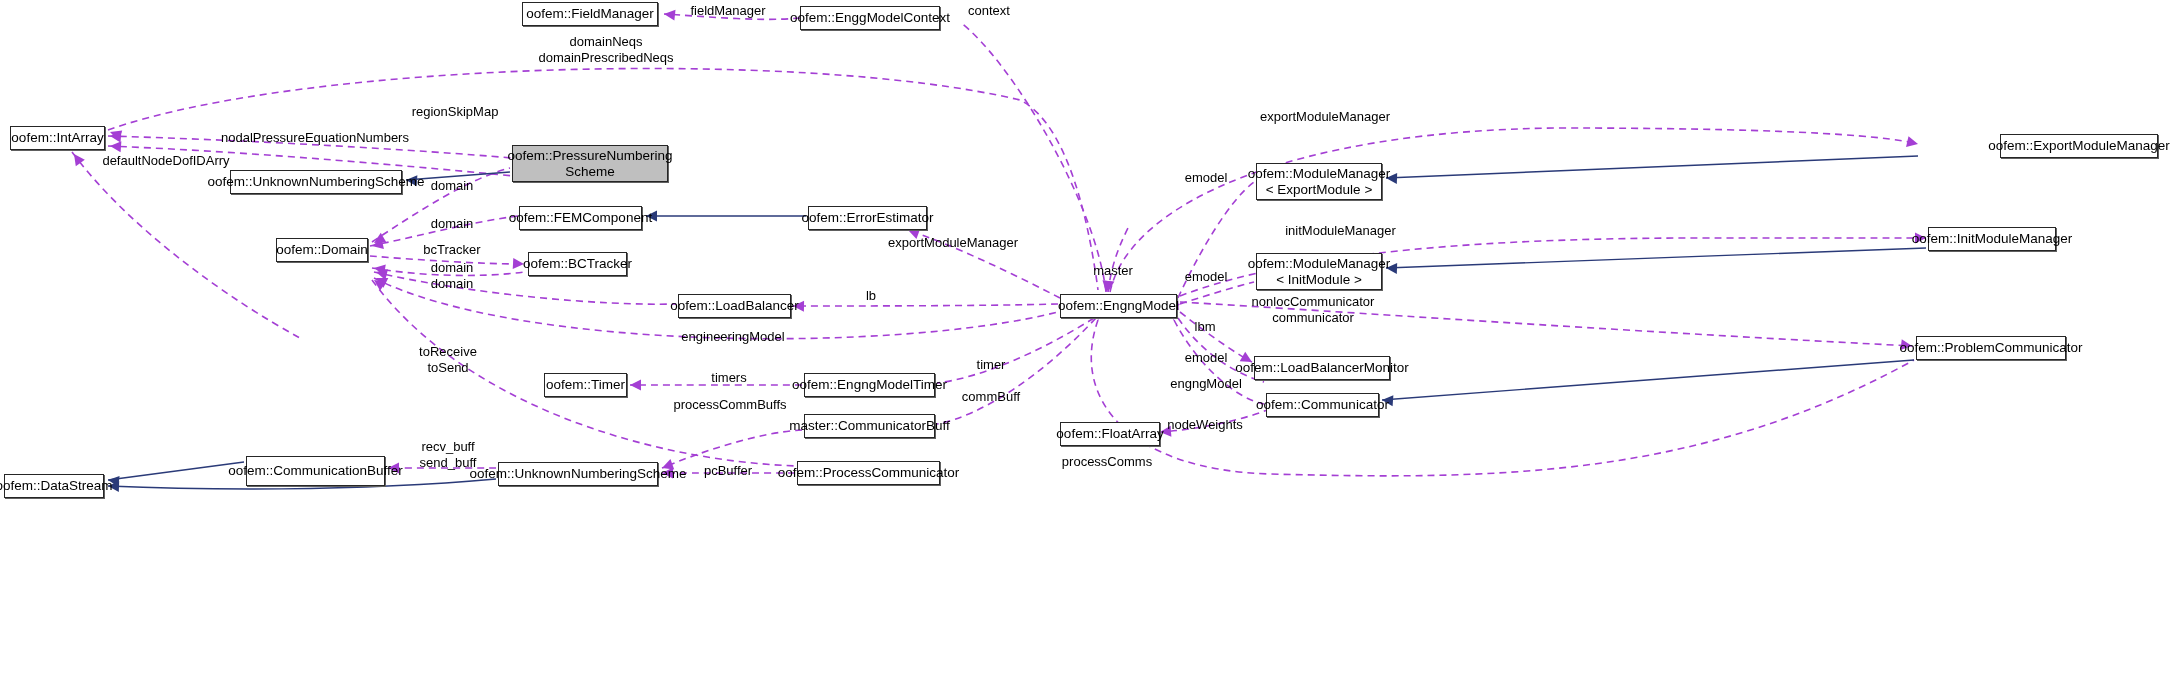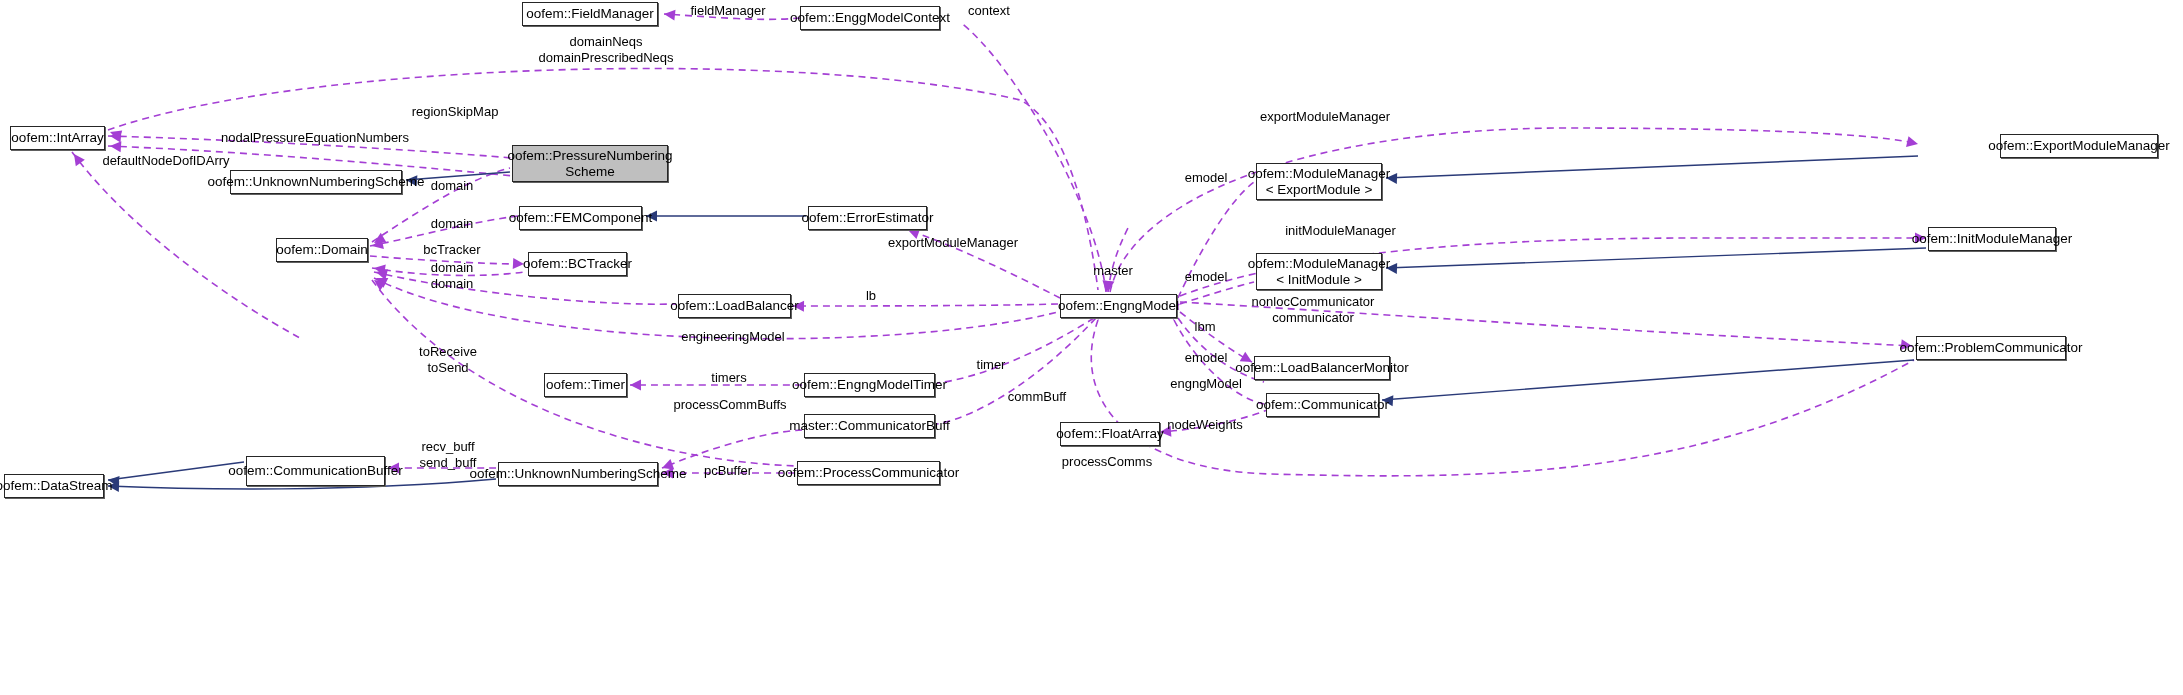--- a/index.html
+++ b/index.html
@@ -153,21 +153,21 @@
     <div class="edge-label" style="left: 452px; top: 268px;">domain</div>
     <div class="edge-label" style="left: 452px; top: 284px;">domain</div>
     <div class="edge-label" style="left: 953px; top: 243px;">exportModuleManager</div>
     <div class="edge-label" style="left: 871px; top: 296px;">lb</div>
     <div class="edge-label" style="left: 733px; top: 337px;">engineeringModel</div>
     <div class="edge-label" style="left: 448px; top: 360px;">toReceive
 toSend</div>
     <div class="edge-label" style="left: 1113px; top: 271px;">master</div>
     <div class="edge-label" style="left: 729px; top: 378px;">timers</div>
     <div class="edge-label" style="left: 991px; top: 365px;">timer</div>
-    <div class="edge-label" style="left: 1037px; top: 397px;">commBuff</div>
+    <div class="edge-label" style="left: 991px; top: 397px;">commBuff</div>
     <div class="edge-label" style="left: 730px; top: 405px;">processCommBuffs</div>
     <div class="edge-label" style="left: 728px; top: 471px;">pcBuffer</div>
     <div class="edge-label" style="left: 448px; top: 455px;">recv_buff
 send_buff</div>
     <div class="edge-label" style="left: 1107px; top: 462px;">processComms</div>
     <div class="edge-label" style="left: 1205px; top: 425px;">nodeWeights</div>
     <div class="edge-label" style="left: 1325px; top: 117px;">exportModuleManager</div>
     <div class="edge-label" style="left: 1206px; top: 178px;">emodel</div>
     <div class="edge-label" style="left: 1317px; top: 231px; padding-left: 47px;">initModuleManager</div>
     <div class="edge-label" style="left: 1206px; top: 277px;">emodel</div>

